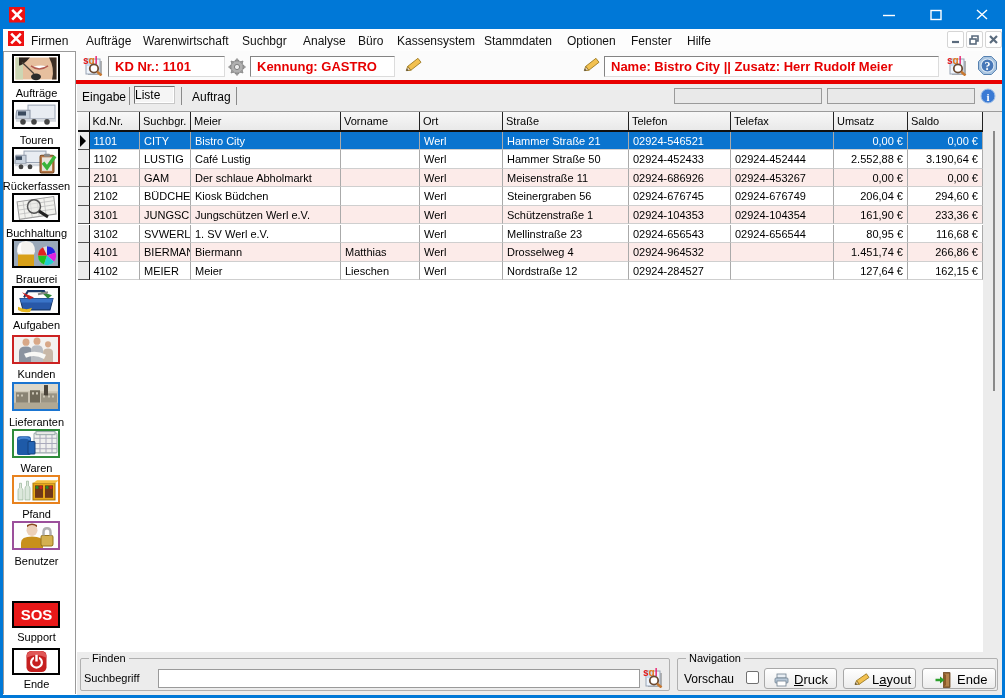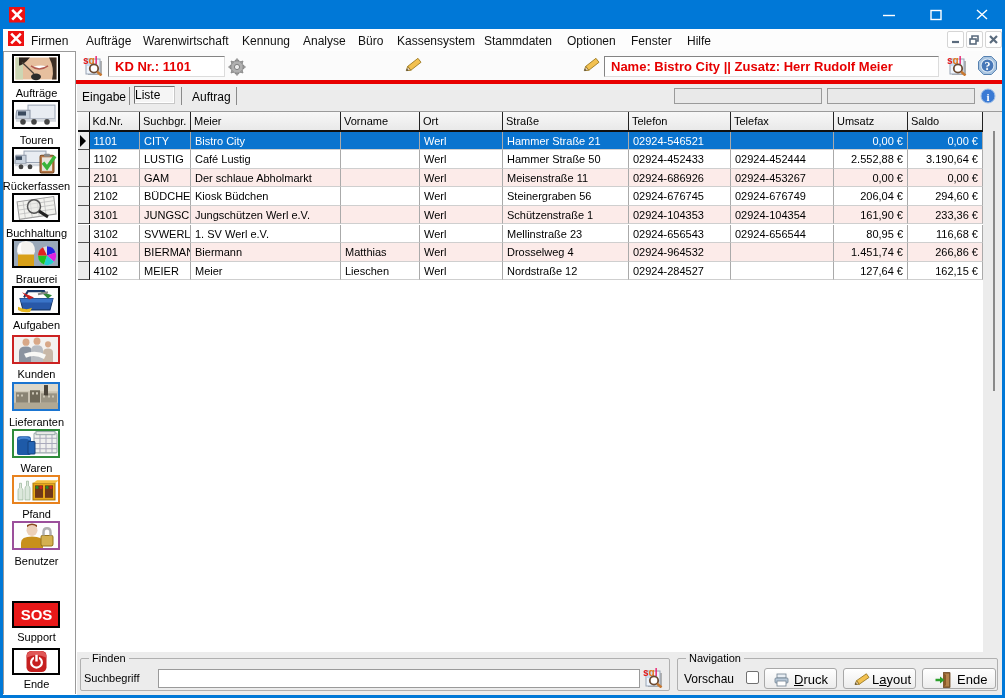--- a/index.html
+++ b/index.html
@@ -62,21 +62,21 @@
   </svg>
 
 <div class="abs" id="menubar">
   <svg class="abs" style="left:5px;top:2px" width="16" height="16">
       <rect x="0" y="0" width="16" height="15" fill="#ee1111"></rect>
       <path d="M3.2 2.6 L12.8 12.4 M12.8 2.6 L3.2 12.4" stroke="#fff" stroke-width="2.6"></path>
     </svg>
   <span class="menuitem" style="left:28px">Firmen</span>
   <span class="menuitem" style="left:83px">Aufträge</span>
   <span class="menuitem" style="left:140px">Warenwirtschaft</span>
-  <span class="menuitem" style="left:239px">Kennung</span>
+  <span class="menuitem" style="left:239px">Suchbgr</span>
   <span class="menuitem" style="left:300px">Analyse</span>
   <span class="menuitem" style="left:355px">Büro</span>
   <span class="menuitem" style="left:394px">Kassensystem</span>
   <span class="menuitem" style="left:481px">Stammdaten</span>
   <span class="menuitem" style="left:564px">Optionen</span>
   <span class="menuitem" style="left:628px">Fenster</span>
   <span class="menuitem" style="left:684px">Hilfe</span>
   <div class="mdibtn" style="left:944px"><svg width="15" height="15">
         <path d="M4 10 H11" stroke="#5a6b7d" stroke-width="2.2"></path>
       </svg></div>
@@ -99,20 +99,21 @@
       <path d="M14.2 16.8 L18.5 20.5" stroke="#c87830" stroke-width="2.5"></path>
     </svg>
   <div class="tbfield" style="left:105px;width:117px;">KD Nr.: 1101</div>
   <svg class="abs" style="left:224px;top:6px" width="20" height="20" viewBox="0 0 20 20">
       <g fill="#b0b0b0" stroke="#808080" stroke-width="0.8">
         <path d="M10 1.5 L12 4 L8 4 Z M10 18.5 L12 16 L8 16 Z M1.5 10 L4 8 L4 12 Z M18.5 10 L16 8 L16 12 Z M4 4 L7.2 5 L5 7.2 Z M16 4 L12.8 5 L15 7.2 Z M4 16 L7.2 15 L5 12.8 Z M16 16 L12.8 15 L15 12.8 Z"></path>
         <circle cx="10" cy="10" r="6.2"></circle>
       </g>
       <circle cx="10" cy="10" r="2.6" fill="#ececec" stroke="#808080"></circle>
     </svg>
+  <div class="tbfield" style="left:247px;width:145px;">Kennung: GASTRO</div>
   <svg class="abs" style="left:399px;top:5px" width="22" height="19" viewBox="0 0 22 19">
       <g transform="rotate(-38 11 9)">
         <rect x="6" y="6.8" width="13" height="5" fill="#f3c150" stroke="#9a7820" stroke-width="0.8"></rect>
         <path d="M6 6.8 L2.2 9.3 L6 11.8 Z" fill="#e8d0b0" stroke="#9a7820" stroke-width="0.8"></path>
         <path d="M2.2 9.3 L4 8.1 L4 10.4 Z" fill="#444"></path>
       </g>
     </svg>
   <svg class="abs" style="left:577px;top:5px" width="22" height="19" viewBox="0 0 22 19">
       <g transform="rotate(-38 11 9)">
         <rect x="6" y="6.8" width="13" height="5" fill="#f3c150" stroke="#9a7820" stroke-width="0.8"></rect>

